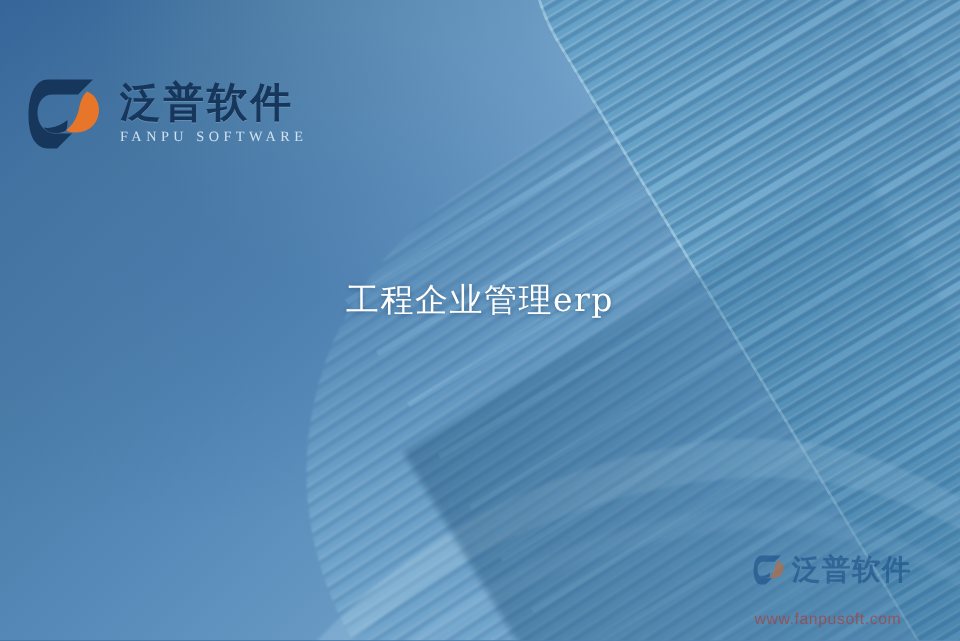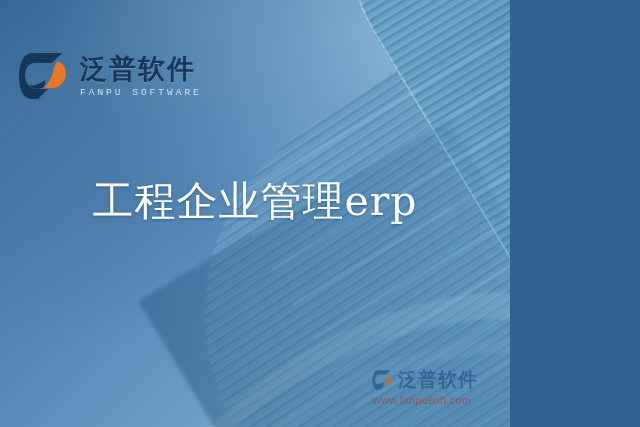--- a/index.html
+++ b/index.html
@@ -1,21 +1,21 @@
 <!DOCTYPE html>
 <html lang="zh"><head>
 <meta charset="utf-8">
 <title>工程企业管理erp一般都有哪些功能</title>
 <style>
   html,body{margin:0;padding:0;background:#2f6293;}
   body{font-family:"Liberation Sans","DejaVu Sans",sans-serif;}
 
   .banner{
     position:relative;
-    width:510px;height:427px;
+    width:640px;height:427px;
     overflow:hidden;
     background:
       linear-gradient(118deg,#3b6da0 0%, #4a7cad 26%, #5b8fbc 50%, #6fa2c9 72%, #83b3d6 100%);
   }
 
   
   .sky{
     position:absolute; inset:0;
     background:
       radial-gradient(130% 95% at 96% 4%, rgba(176,210,235,.72) 0%, rgba(150,192,224,.35) 32%, rgba(60,108,160,0) 66%),
@@ -146,31 +146,31 @@
   .brand-text{ display:flex; flex-direction:column; line-height:1; }
   .brand-cn{
     font-size:27px; font-weight:700; color:#17365c;
     letter-spacing:2px;
     font-family:"DejaVu Sans","Liberation Sans",sans-serif;
     text-shadow:0 1px 0 rgba(255,255,255,.15);
   }
   .brand-en{
     margin-top:6px;
     font-size:9.5px; color:#cfe2f2; letter-spacing:3.0px;
-    font-family:Liberation Mono, monospace;
+    font-family:Liberation Serif, serif;
   }
 
   
   .headline{
     position:absolute;
     left:0; right:0; top:178px;
     text-align:center;
     color:#ffffff;
     font-family:"DejaVu Serif","Liberation Serif",serif;
-    font-size:41px;
+    font-size:22px;
     line-height:46px;
     letter-spacing:1px;
     text-shadow:0 1px 3px rgba(22,56,92,.45);
     pointer-events:none;
   }
   .headline div{ display:block; }
 
   
   .watermark{
     position:absolute; right:6px; bottom:14px;
@@ -180,21 +180,21 @@
   }
   .wm-row{ display:flex; align-items:center; gap:4px; }
   .wm-mark{ width:22px; height:22px; display:block; }
   .wm-cn{
     font-size:19px; font-weight:700; color:#1d4f87;
     letter-spacing:1px;
     font-family:"DejaVu Sans","Liberation Sans",sans-serif;
     mix-blend-mode:multiply;
   }
   .wm-url{
-    margin-top:1px; margin-left:1px;
+    margin-top:14px; margin-left:1px;
     font-size:10.5px; color:#b5342b; letter-spacing:.4px;
     font-family:"Liberation Sans",sans-serif;
     mix-blend-mode:multiply;
   }
 </style>
 </head>
 <body>
 
 <div class="banner">
 

